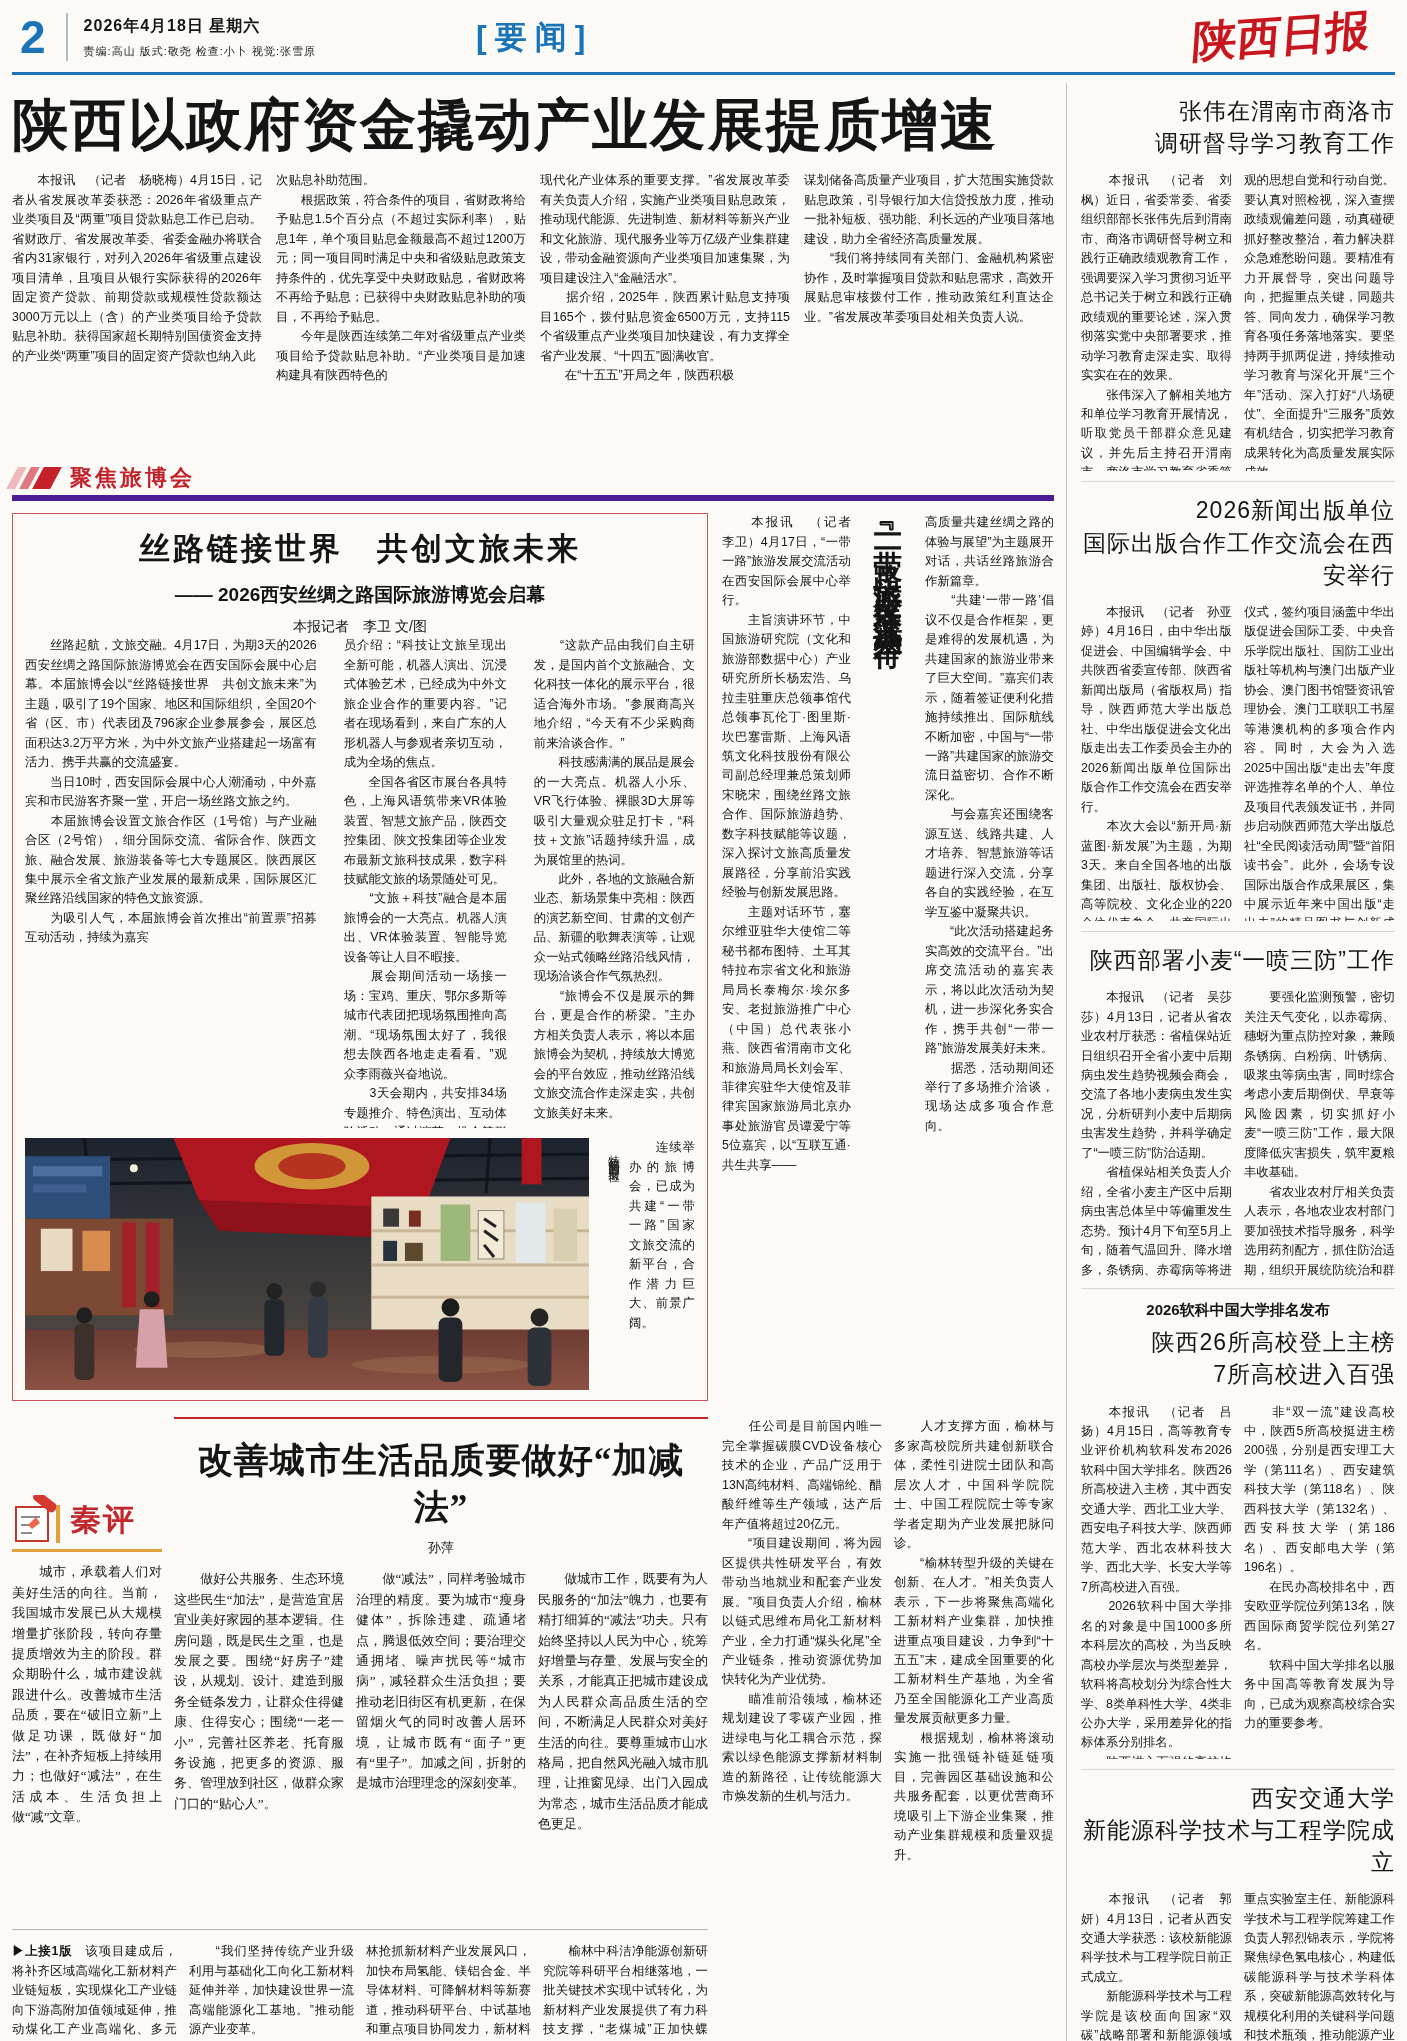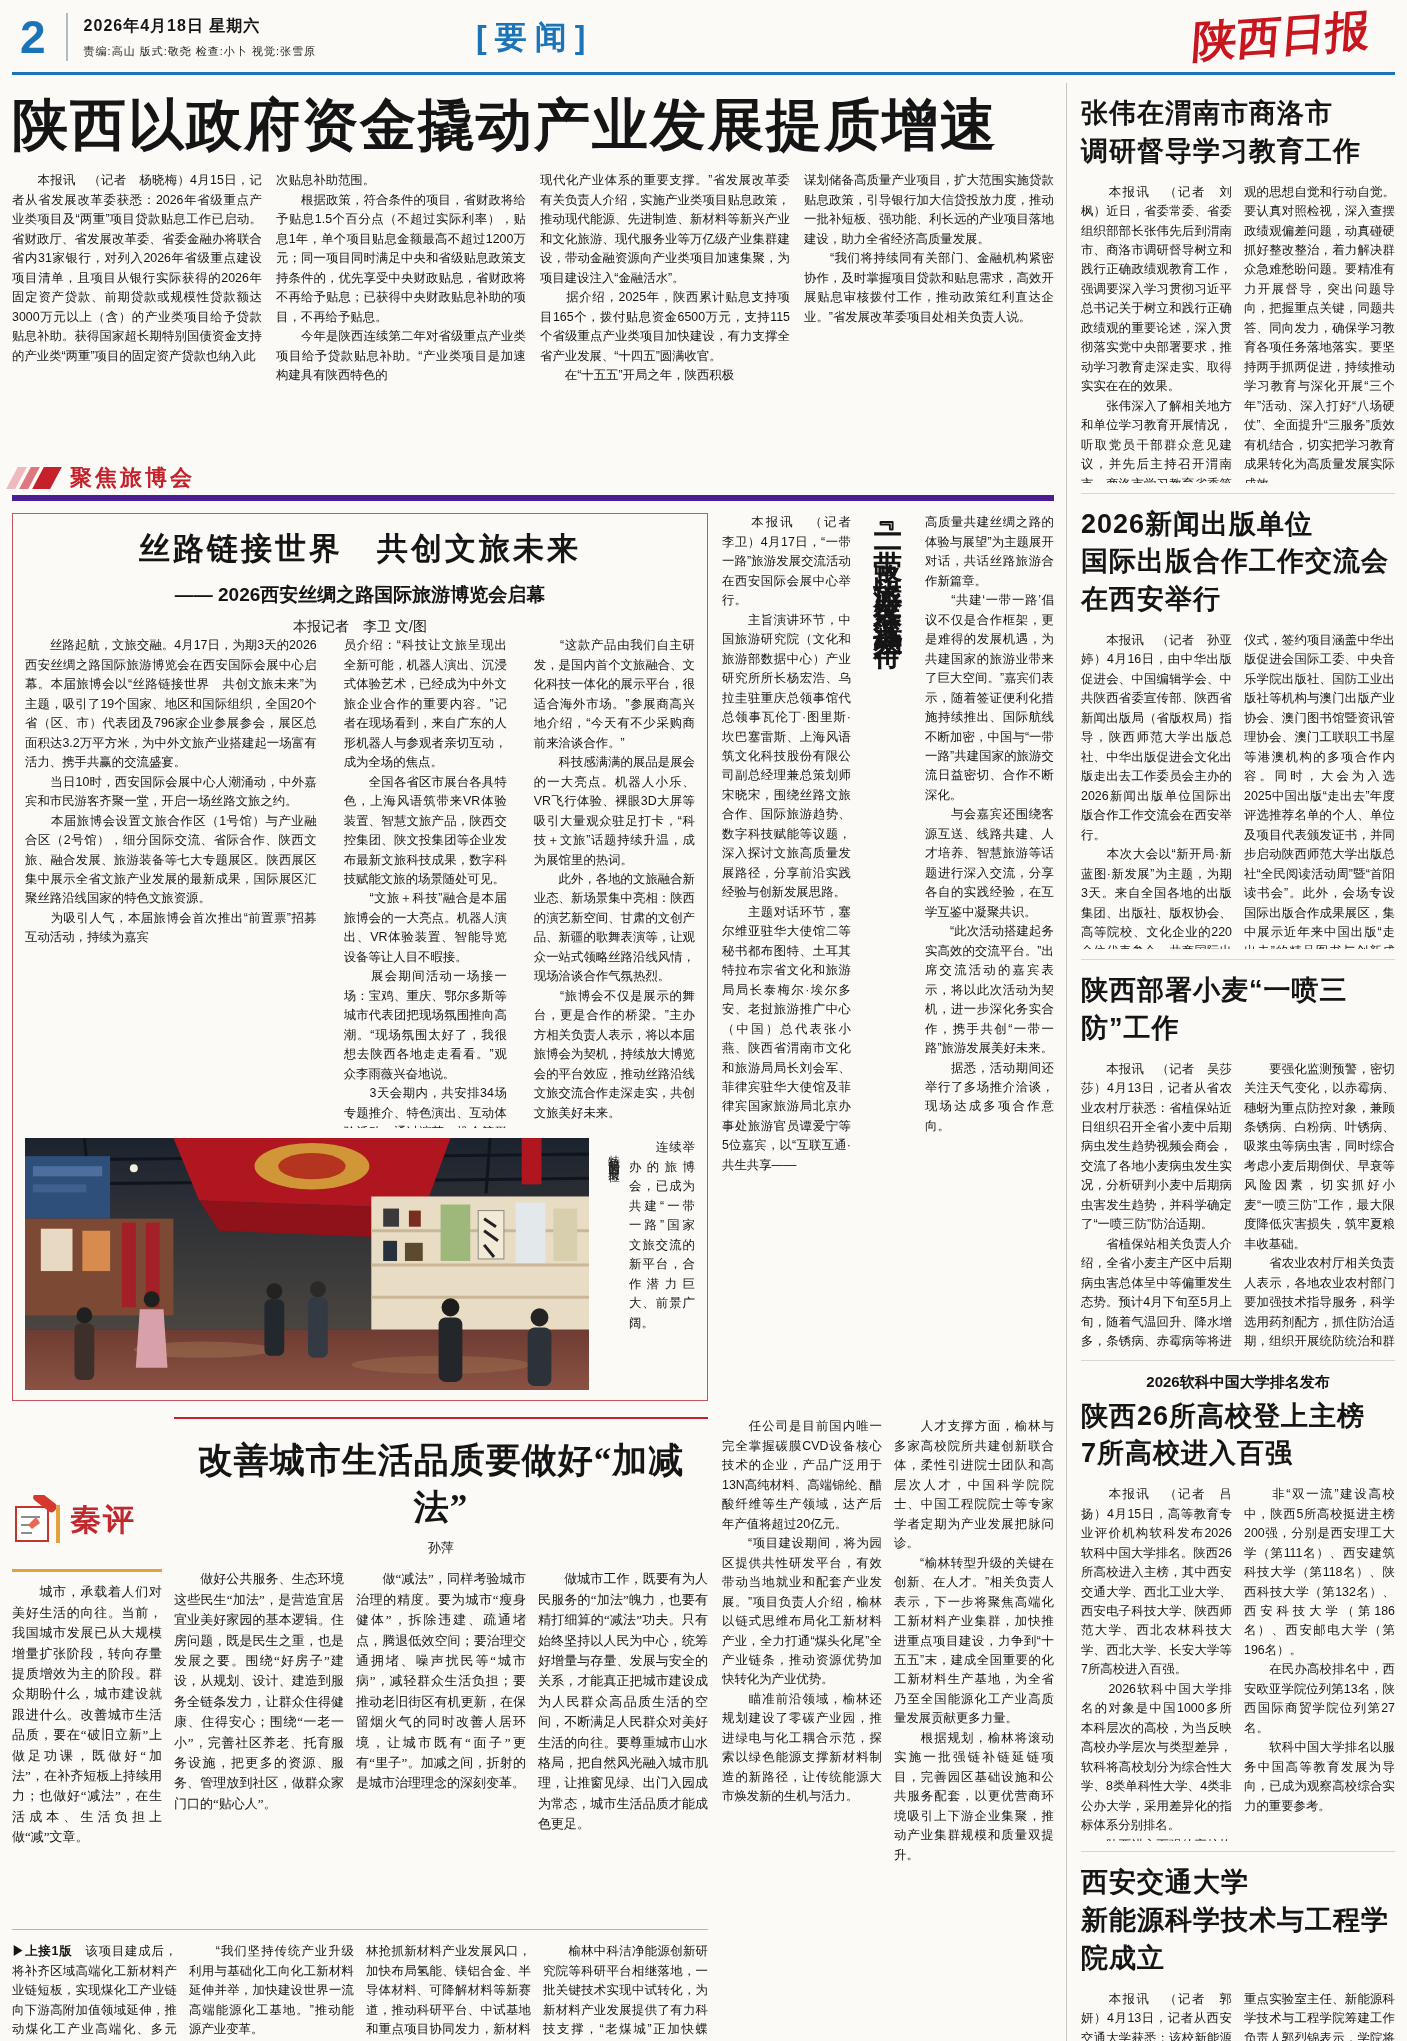--- a/index.html
+++ b/index.html
@@ -51,37 +51,37 @@
   .belt-vh{width:54px;display:flex;justify-content:center;}
   .belt-vh span{writing-mode:vertical-rl;text-orientation:upright;font-size:29px;font-weight:900;
                 letter-spacing:7px;line-height:1.05;}
   
   .bottom-band{display:flex;margin-top:16px;}
   .left-stack{width:696px;}
   .cont-right{flex:1;padding-left:14px;}
   .cmt{display:flex;gap:12px;}
   .cmt-left{width:150px;flex:none;}
   .cmt-spacer{height:78px;}
-  .qp-label{display:flex;align-items:center;gap:8px;border-bottom:3px solid #e2a13c;padding-bottom:24px;}
+  .qp-label{display:flex;align-items:center;gap:8px;border-bottom:3px solid #e2a13c;padding-bottom:4px;}
   .qp-text{font-family:"Liberation Serif",serif;font-size:31px;font-weight:800;color:#c0282d;letter-spacing:2px;}
   .cmt-intro{height:320px;margin-top:10px;}
   .cmt-right{flex:1;}
   .cmt-rule{height:2px;background:#c5222b;}
   .cmt-headline{font-family:"Liberation Serif",serif;font-size:35px;font-weight:700;text-align:center;margin:18px 0 8px;letter-spacing:1px;}
   .cmt-author{text-align:center;font-size:13px;font-family:"Liberation Serif",serif;margin-bottom:12px;}
   .cmt-cols{display:flex;gap:12px;height:346px;}
   .cont-divider{height:1px;background:#b5b5b5;margin:14px 0 12px;}
   .cont-cols{display:flex;gap:12px;height:134px;}
   .cont-marker{font-weight:800;}
   .cont-right-cols{display:flex;gap:12px;height:648px;}
   
   .rail-art{padding:12px 0 10px;}
   .rail-art + .rail-art{border-top:1px solid #d6d6d6;}
   .rail-kicker{font-size:15px;font-weight:700;text-align:center;margin-bottom:6px;}
-  .rail-title{font-size:27px;font-weight:700;text-align:left;line-height:1.4;letter-spacing:1px;}
+  .rail-title{font-size:23px;font-weight:400;text-align:right;line-height:1.4;letter-spacing:1px;}
   .rail-cols{display:flex;gap:12px;margin-top:12px;}
   .rail-cols>div{flex:1;}
 </style>
 </head>
 <body>
 
 <div class="sheet">
 
   <div class="hdr">
     <div class="pagenum">2</div>

